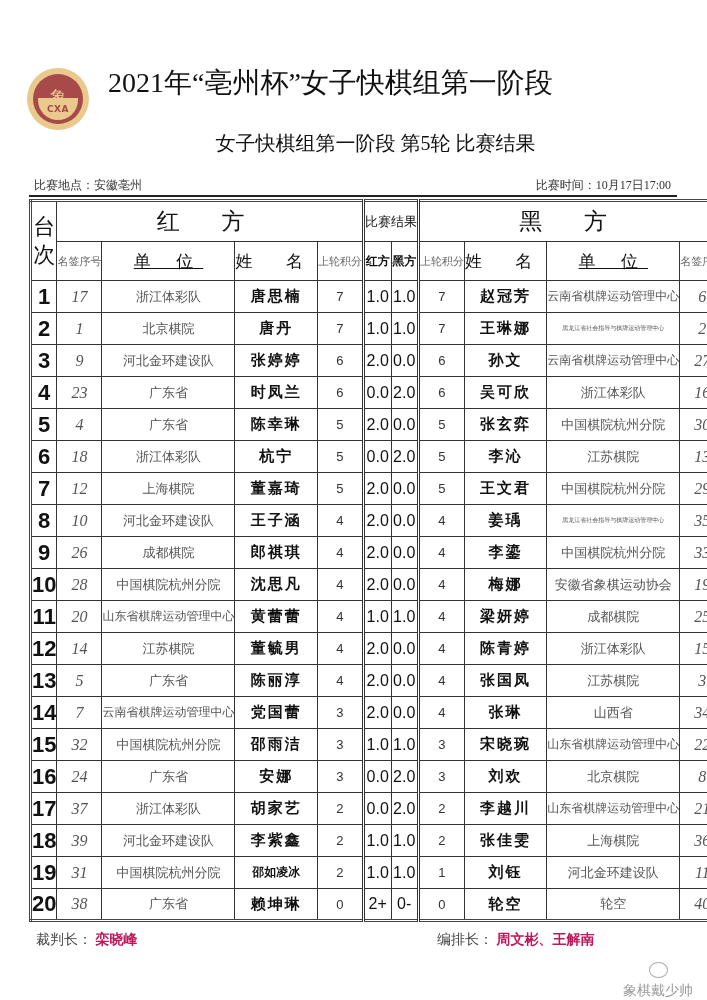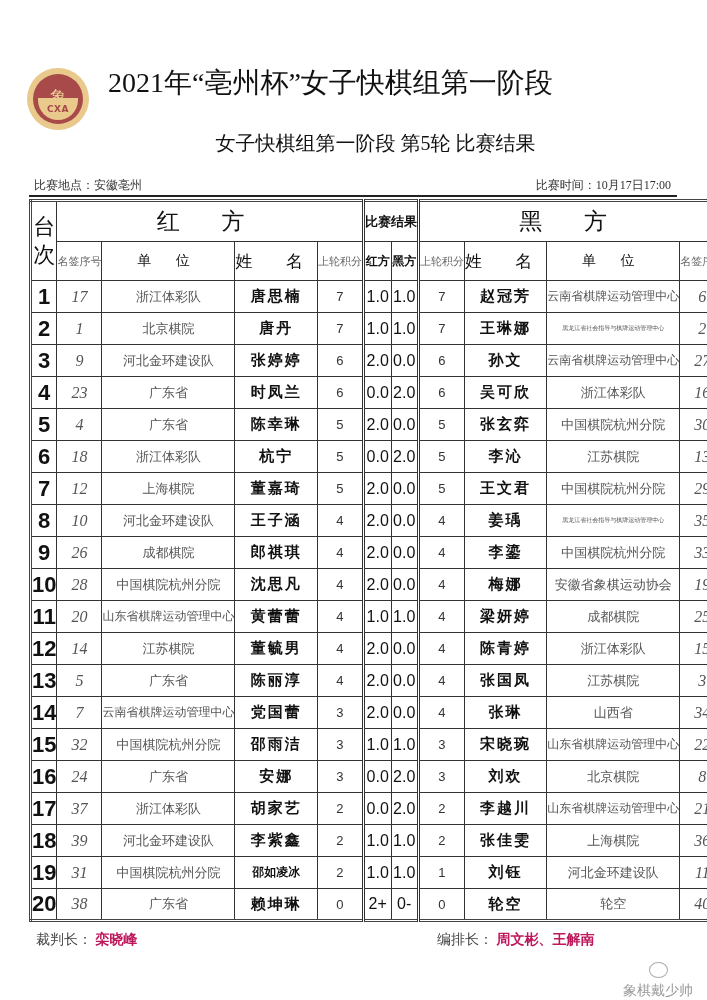--- a/index.html
+++ b/index.html
@@ -19,23 +19,23 @@
   .meta.left { left:34px; }
   .meta.right { right:36px; }
   .rule { position:absolute; left:29px; width:648px; top:195px; height:2px; background:#222; }
 
   table.res { position:absolute; left:29px; top:199px; border-collapse:collapse; table-layout:fixed;
               border:3px double #444; }
   table.res td { border:1px solid #333; text-align:center; vertical-align:middle; padding:0; overflow:hidden; white-space:nowrap; }
   table.res td.sep-l { border-left:3px double #333; }
   .h-big { font-size:23px; font-family:"Liberation Serif", serif; letter-spacing:18px; font-weight:normal; }
   .h-tc { font-size:22px; line-height:28px; font-family:"DejaVu Sans", sans-serif; }
-  .h-res { font-size:13px; font-weight:bold; font-family:"Liberation Sans", sans-serif; }
+  .h-res { font-size:13px; font-weight:normal; font-family:"Liberation Sans", sans-serif; }
   .h-small { font-size:11px; color:#666; line-height:13px; white-space:normal; }
-  .h-mid { font-size:14px; letter-spacing:10px; }
+  .h-mid { font-size:17px; letter-spacing:10px;text-decoration:underline; }
   .h-name { font-size:17px; letter-spacing:14px; }
   .h-col { font-size:12px; font-weight:bold; font-family:"Liberation Sans", sans-serif; }
   .c-no { font-family:"Liberation Sans", sans-serif; font-weight:900; font-size:22px; }
   .c-seed { font-style:italic; font-size:16px; color:#555; font-family:"Liberation Serif", serif; }
   .c-unit { font-size:13px; color:#555; }
   .c-unit.small { font-size:12px; }
   .c-unit.tiny { font-size:6px; }
   .c-name { font-size:15px; font-weight:bold; letter-spacing:2px; }
   .c-name.long { font-size:12px; letter-spacing:0; }
   .c-pts { font-family:"Liberation Sans", sans-serif; font-size:13px; color:#333; }

